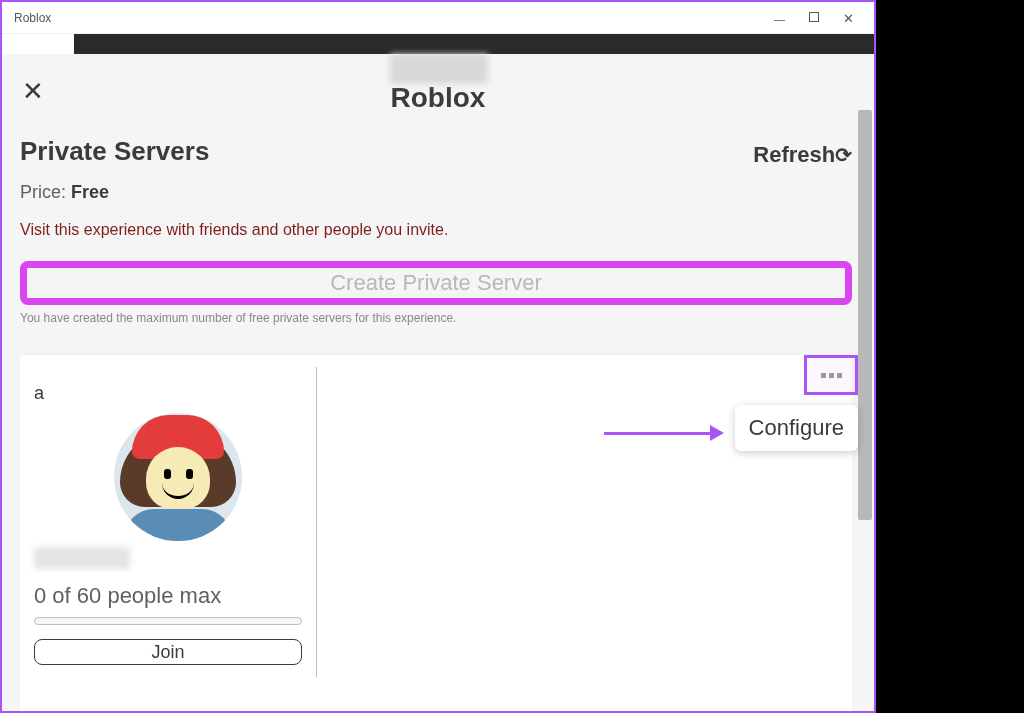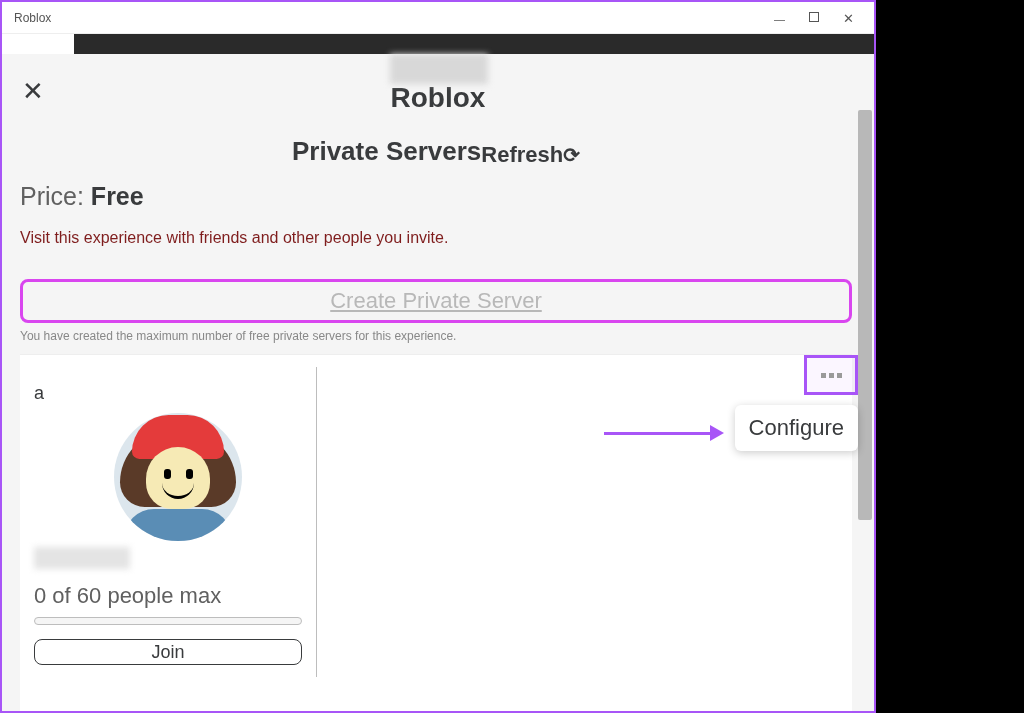--- a/index.html
+++ b/index.html
@@ -99,21 +99,21 @@
   color: #393b3d;
 }
 .content {
   position: absolute;
   top: 80px;
   left: 18px;
   right: 22px;
 }
 .row1 {
   display: flex;
-  justify-content: center;
+  justify-content: space-between;
   align-items: center;
 }
 .private-servers-title {
   font-size: 26px;
   font-weight: 700;
   color: #393b3d;
 }
 .refresh {
   display: flex;
   align-items: center;
@@ -122,44 +122,43 @@
   font-weight: 600;
   color: #393b3d;
   cursor: pointer;
   margin-top: 8px;
 }
 .refresh-icon {
   font-size: 20px;
 }
 .price-row {
   margin-top: 14px;
-  font-size: 25px;
+  font-size: 18px;
   color: #606060;
 }
 .price-value {
   color: #393b3d;
   font-weight: 700;
 }
 .visit-text {
   margin-top: 18px;
   font-size: 16px;
   color: #7f1d1d;
 }
 .create-btn {
-  margin-top: 32px;
+  margin-top: 22px;
   width: 100%;
   height: 44px;
-  border: 3px solid #d946ef;
+  border: 7px solid #d946ef;
   border-radius: 8px;
   background: #f5f5f5;
   color: #b8b8b8;
   font-size: 22px;
   font-weight: 400;
   cursor: not-allowed;
-  text-decoration: underline;
 }
 .max-note {
   margin-top: 6px;
   font-size: 12px;
   color: #888;
 }
 .server-card-area {
   position: absolute;
   top: 300px;
   left: 18px;

